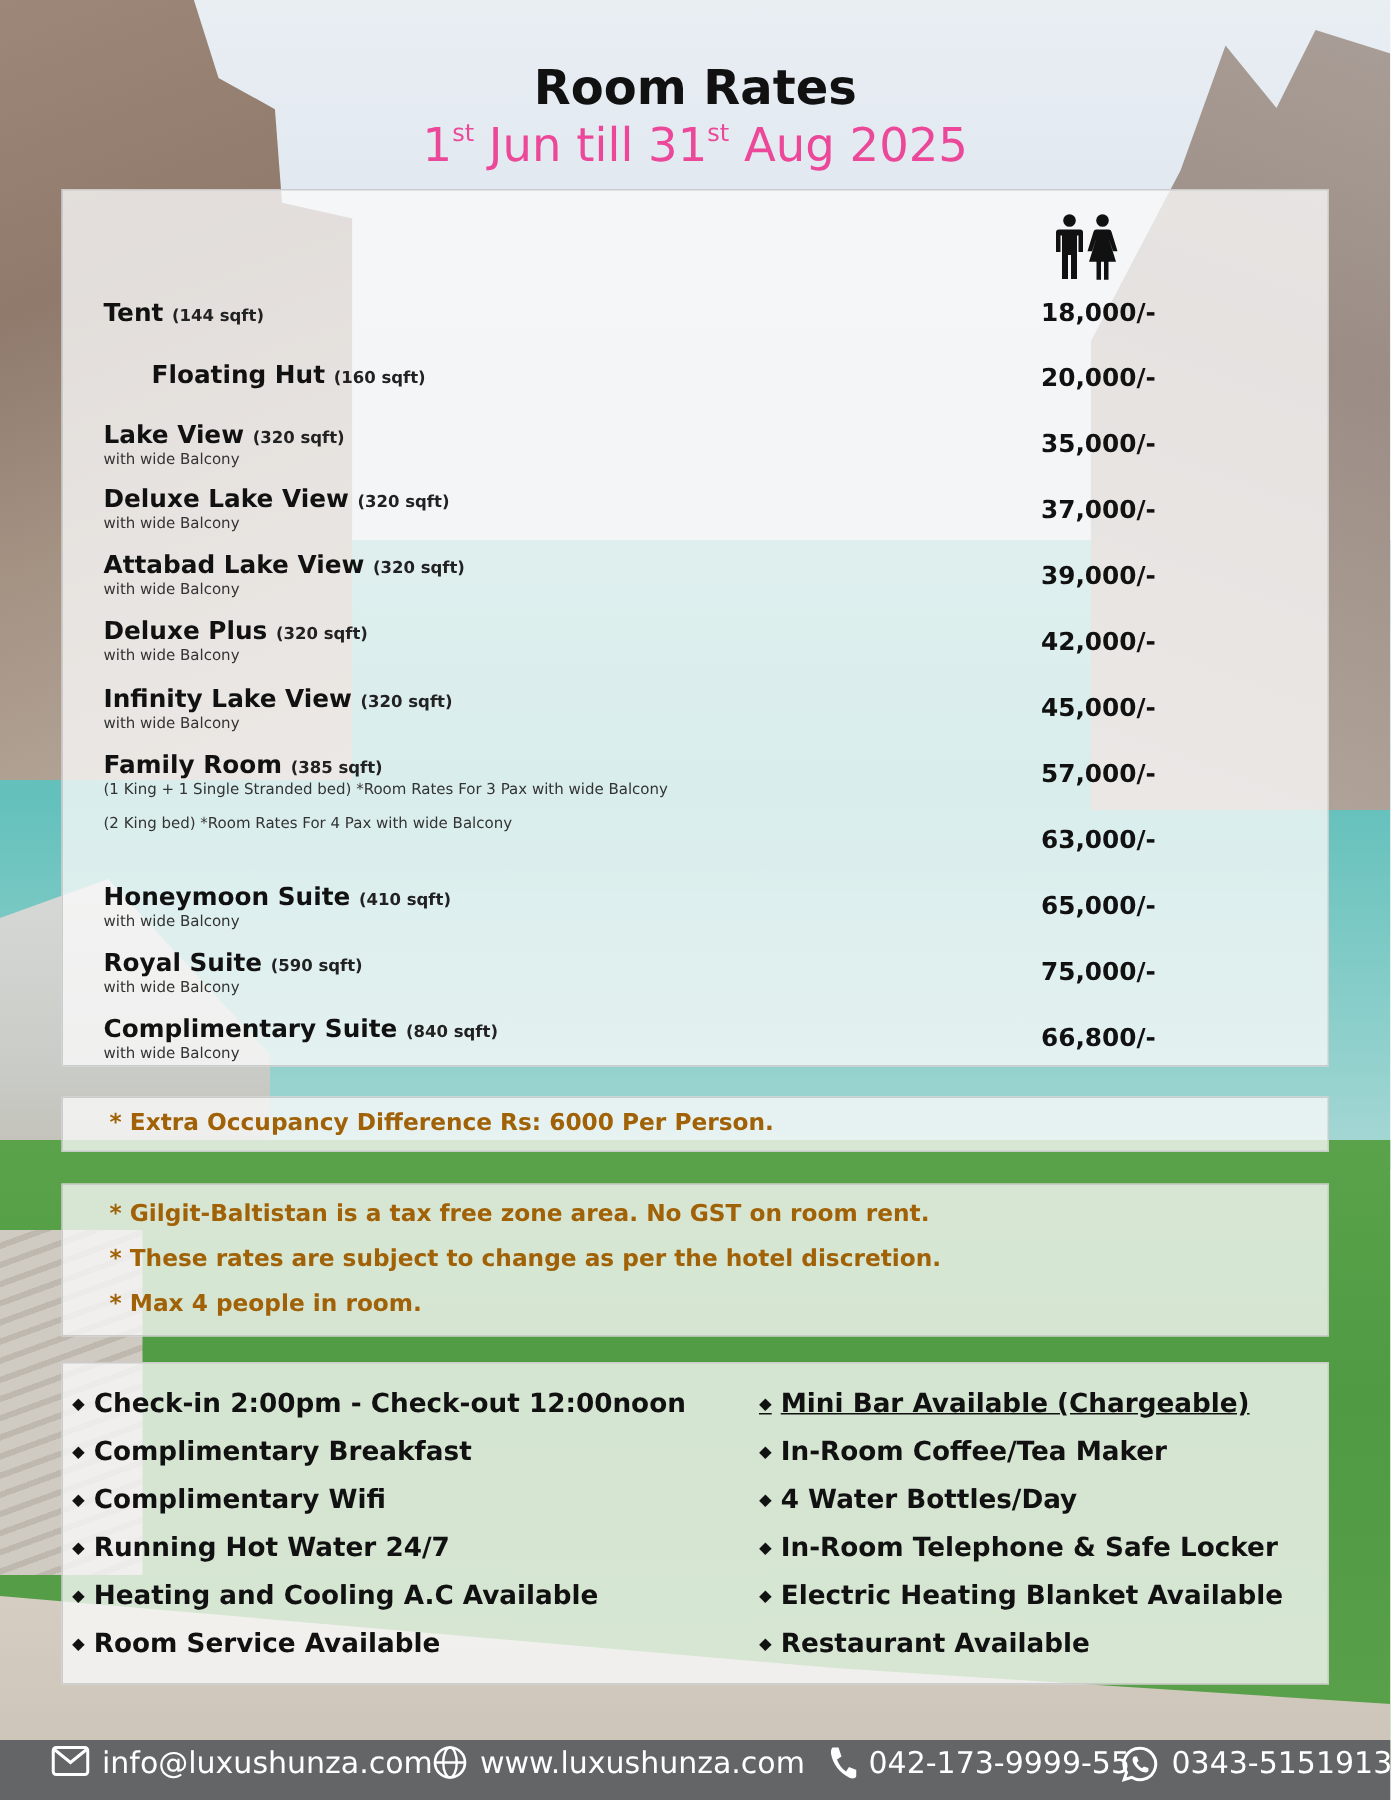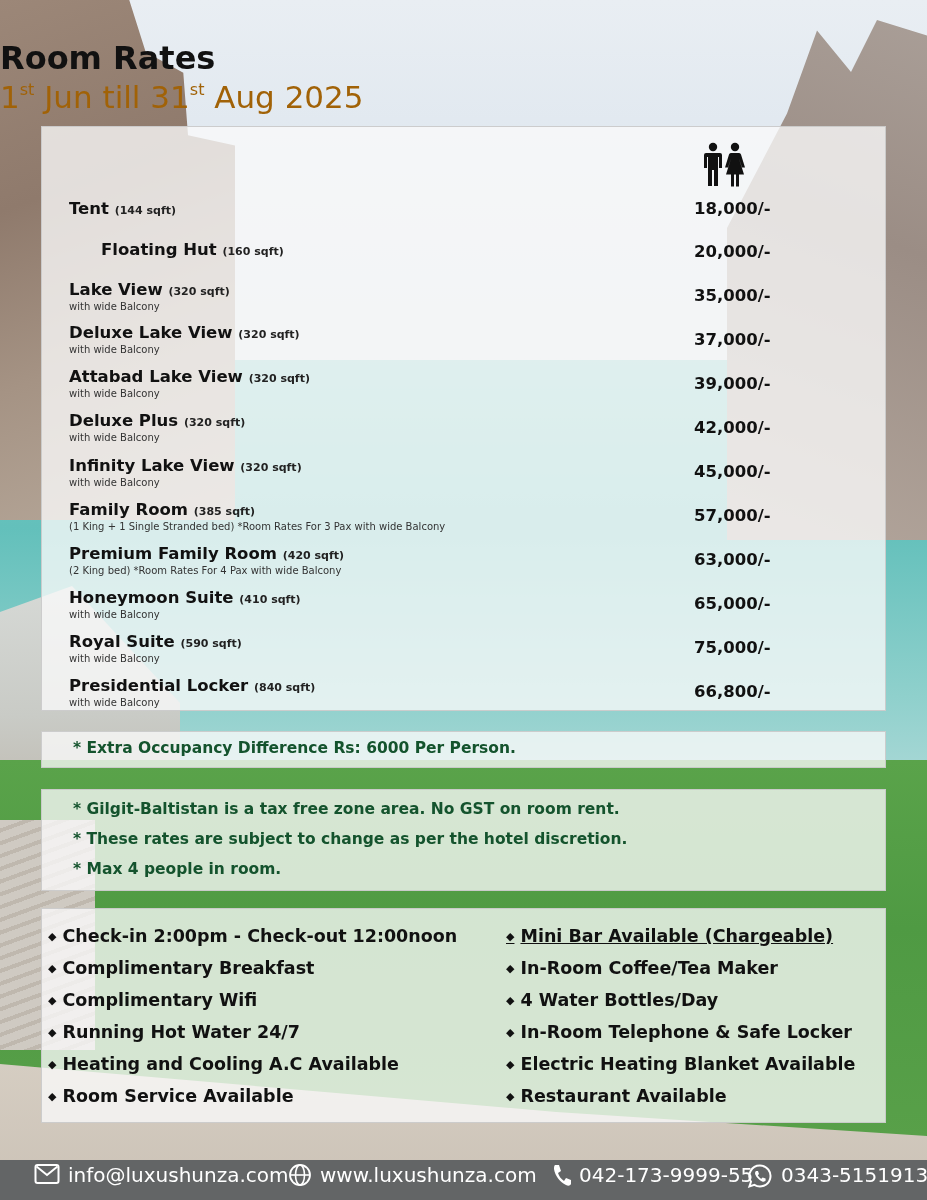--- a/index.html
+++ b/index.html
@@ -26,41 +26,41 @@
     background: linear-gradient(180deg, #5aa34a 0%, #4f9a43 40%, #5aa14a 100%); }
   .bg-path { position:absolute; left:0; top:1040px; width:927px; height:160px;
     background: linear-gradient(180deg, #d7cfc4 0%, #cbc2b6 100%);
     clip-path: polygon(0 15%, 30% 30%, 60% 45%, 100% 60%, 100% 100%, 0 100%); }
   .bg-stairs { position:absolute; left:0; top:820px; width:95px; height:230px;
     background: repeating-linear-gradient(160deg, #cfcac2 0 8px, #bfb8ae 8px 12px); }
 
   
   .layer { position:absolute; inset:0; z-index:1; }
 
-  .title-block { position:absolute; left:0; top:38px; width:927px; }
+  .title-block { position:absolute; left:0; top:38px; width:927px; text-align:center; }
   .title { font-family:"DejaVu Sans", sans-serif; font-weight:bold; font-size:32px;
     letter-spacing:0px; line-height:40px; color:#111; }
   .subtitle { font-family:"DejaVu Sans", sans-serif; font-weight:normal; font-size:31px;
-    line-height:38px; color:#a16207; }
+    line-height:38px; color:#ec4899; }
   .subtitle sup { font-size:16px; vertical-align: 13px; line-height:0; }
 
   .panel { position:absolute; background: rgba(250,250,250,0.78);
     border:1.5px solid rgba(200,200,200,0.9); box-sizing:border-box; }
 
   .rates-panel { left:41px; top:126px; width:845px; height:585px; }
   .couple-icon { position:absolute; left:701px; top:142px; width:48px; height:48px; }
 
   .room { position:absolute; left:69px; width:600px; }
   .room-name { font-weight:bold; font-size:16.5px; line-height:19px; color:#111; }
   .room-size { font-weight:bold; font-size:11px; color:#222; }
   .room-desc { font-size:10px; line-height:12px; color:#333; }
   .price { position:absolute; left:694px; font-weight:bold; font-size:16.5px; color:#111; }
 
   .extra-panel { left:41px; top:731px; width:845px; height:37px; }
-  .note { position:absolute; left:73px; font-weight:bold; font-size:15.5px; color:#14532d; }
+  .note { position:absolute; left:73px; font-weight:bold; font-size:15.5px; color:#a16207; }
 
   .notes-panel { left:41px; top:789px; width:845px; height:102px; }
 
   .amen-panel { left:41px; top:908px; width:845px; height:215px; }
   .amen { position:absolute; font-weight:bold; font-size:17.5px; color:#111; white-space:nowrap; }
   .amen .dia { font-size:11px; margin-right:6px; position:relative; top:-2px; }
 
   .footer { position:absolute; left:0; top:1160px; width:927px; height:40px;
     background:#636566; color:#fff; }
   .f-item { position:absolute; top:3px; height:40px; display:flex; align-items:flex-start;
@@ -134,36 +134,35 @@
         <div class="room-name"><span>Infinity Lake View</span> <span class="room-size">(320 sqft)</span></div>
         <div class="room-desc">with wide Balcony</div>
       </div>
       <div class="price" style="top: 462px;">45,000/-</div>
       <div class="room" style="top: 500px;">
         <div class="room-name"><span>Family Room</span> <span class="room-size">(385 sqft)</span></div>
         <div class="room-desc">(1 King + 1 Single Stranded bed) *Room Rates For 3 Pax with wide Balcony</div>
       </div>
       <div class="price" style="top: 506px;">57,000/-</div>
       <div class="room" style="top: 544px;">
-        <div class="room-name"><span>Premium Family Room</span> <span class="room-size">(420 sqft)</span></div>
         <div class="room-desc">(2 King bed) *Room Rates For 4 Pax with wide Balcony</div>
       </div>
       <div class="price" style="top: 550px;">63,000/-</div>
       <div class="room" style="top: 588px;">
         <div class="room-name"><span>Honeymoon Suite</span> <span class="room-size">(410 sqft)</span></div>
         <div class="room-desc">with wide Balcony</div>
       </div>
       <div class="price" style="top: 594px;">65,000/-</div>
       <div class="room" style="top: 632px;">
         <div class="room-name"><span>Royal Suite</span> <span class="room-size">(590 sqft)</span></div>
         <div class="room-desc">with wide Balcony</div>
       </div>
       <div class="price" style="top: 638px;">75,000/-</div>
       <div class="room" style="top: 676px;">
-        <div class="room-name"><span>Presidential Locker</span> <span class="room-size">(840 sqft)</span></div>
+        <div class="room-name"><span>Complimentary Suite</span> <span class="room-size">(840 sqft)</span></div>
         <div class="room-desc">with wide Balcony</div>
       </div>
       <div class="price" style="top: 682px;">66,800/-</div>
     </div>
 
   <div class="panel extra-panel"></div>
   <div class="note" style="top:739px">* Extra Occupancy Difference Rs: 6000 Per Person.</div>
 
   <div class="panel notes-panel"></div>
   <div class="note" style="top:830px">* These rates are subject to change as per the hotel discretion.</div>

